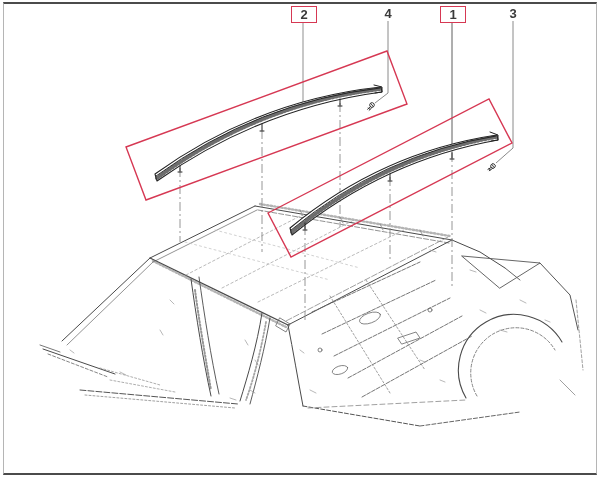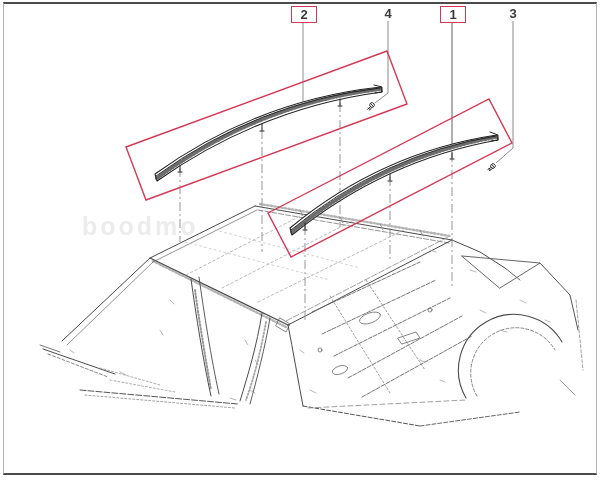--- a/index.html
+++ b/index.html
@@ -16,21 +16,20 @@
            background:transparent;}
   .callout.highlighted{border:1.6px solid var(--hl,#d63853);background:#fff;}
   svg .hl{stroke:var(--hl,#d63853);}
   svg path,svg polygon,svg circle,svg ellipse,svg line{vector-effect:non-scaling-stroke;}
 </style>
 </head>
 <body>
 
 <div id="stage">
 
-  <div class="watermark">boodmo</div>
 
   <svg class="art" width="600" height="480" viewBox="0 0 600 480">
 
     <g fill="none" stroke="#4a4a4a" stroke-width="1" stroke-linecap="round">
 
       <path d="M150,258 L255,206"></path>
       <path d="M153,262 L257,210" stroke="#777" stroke-width="0.8"></path>
       <path d="M255,206 L452,240"></path>
       <path d="M258,210 L449,243" stroke="#777" stroke-width="0.8" stroke-dasharray="5,2"></path>
       <path d="M260,204 L450,236" stroke="#777" stroke-width="2.4" stroke-dasharray="1.4,2.2" opacity="0.55"></path>

